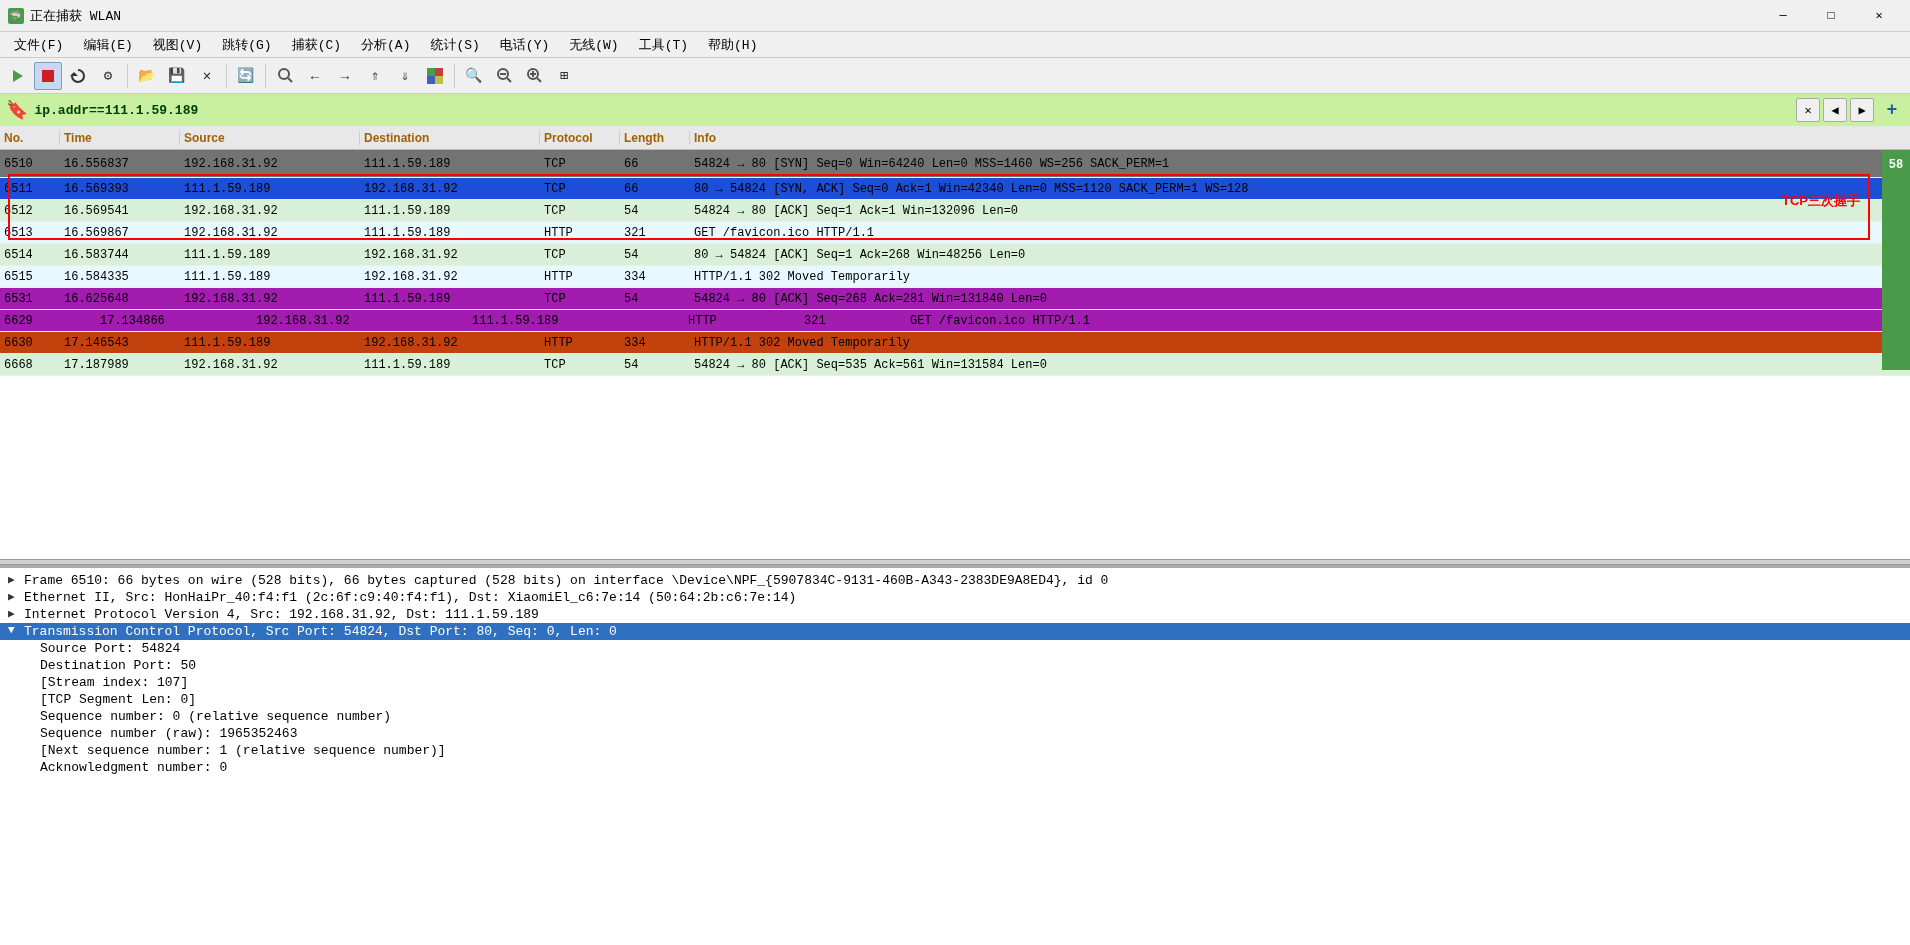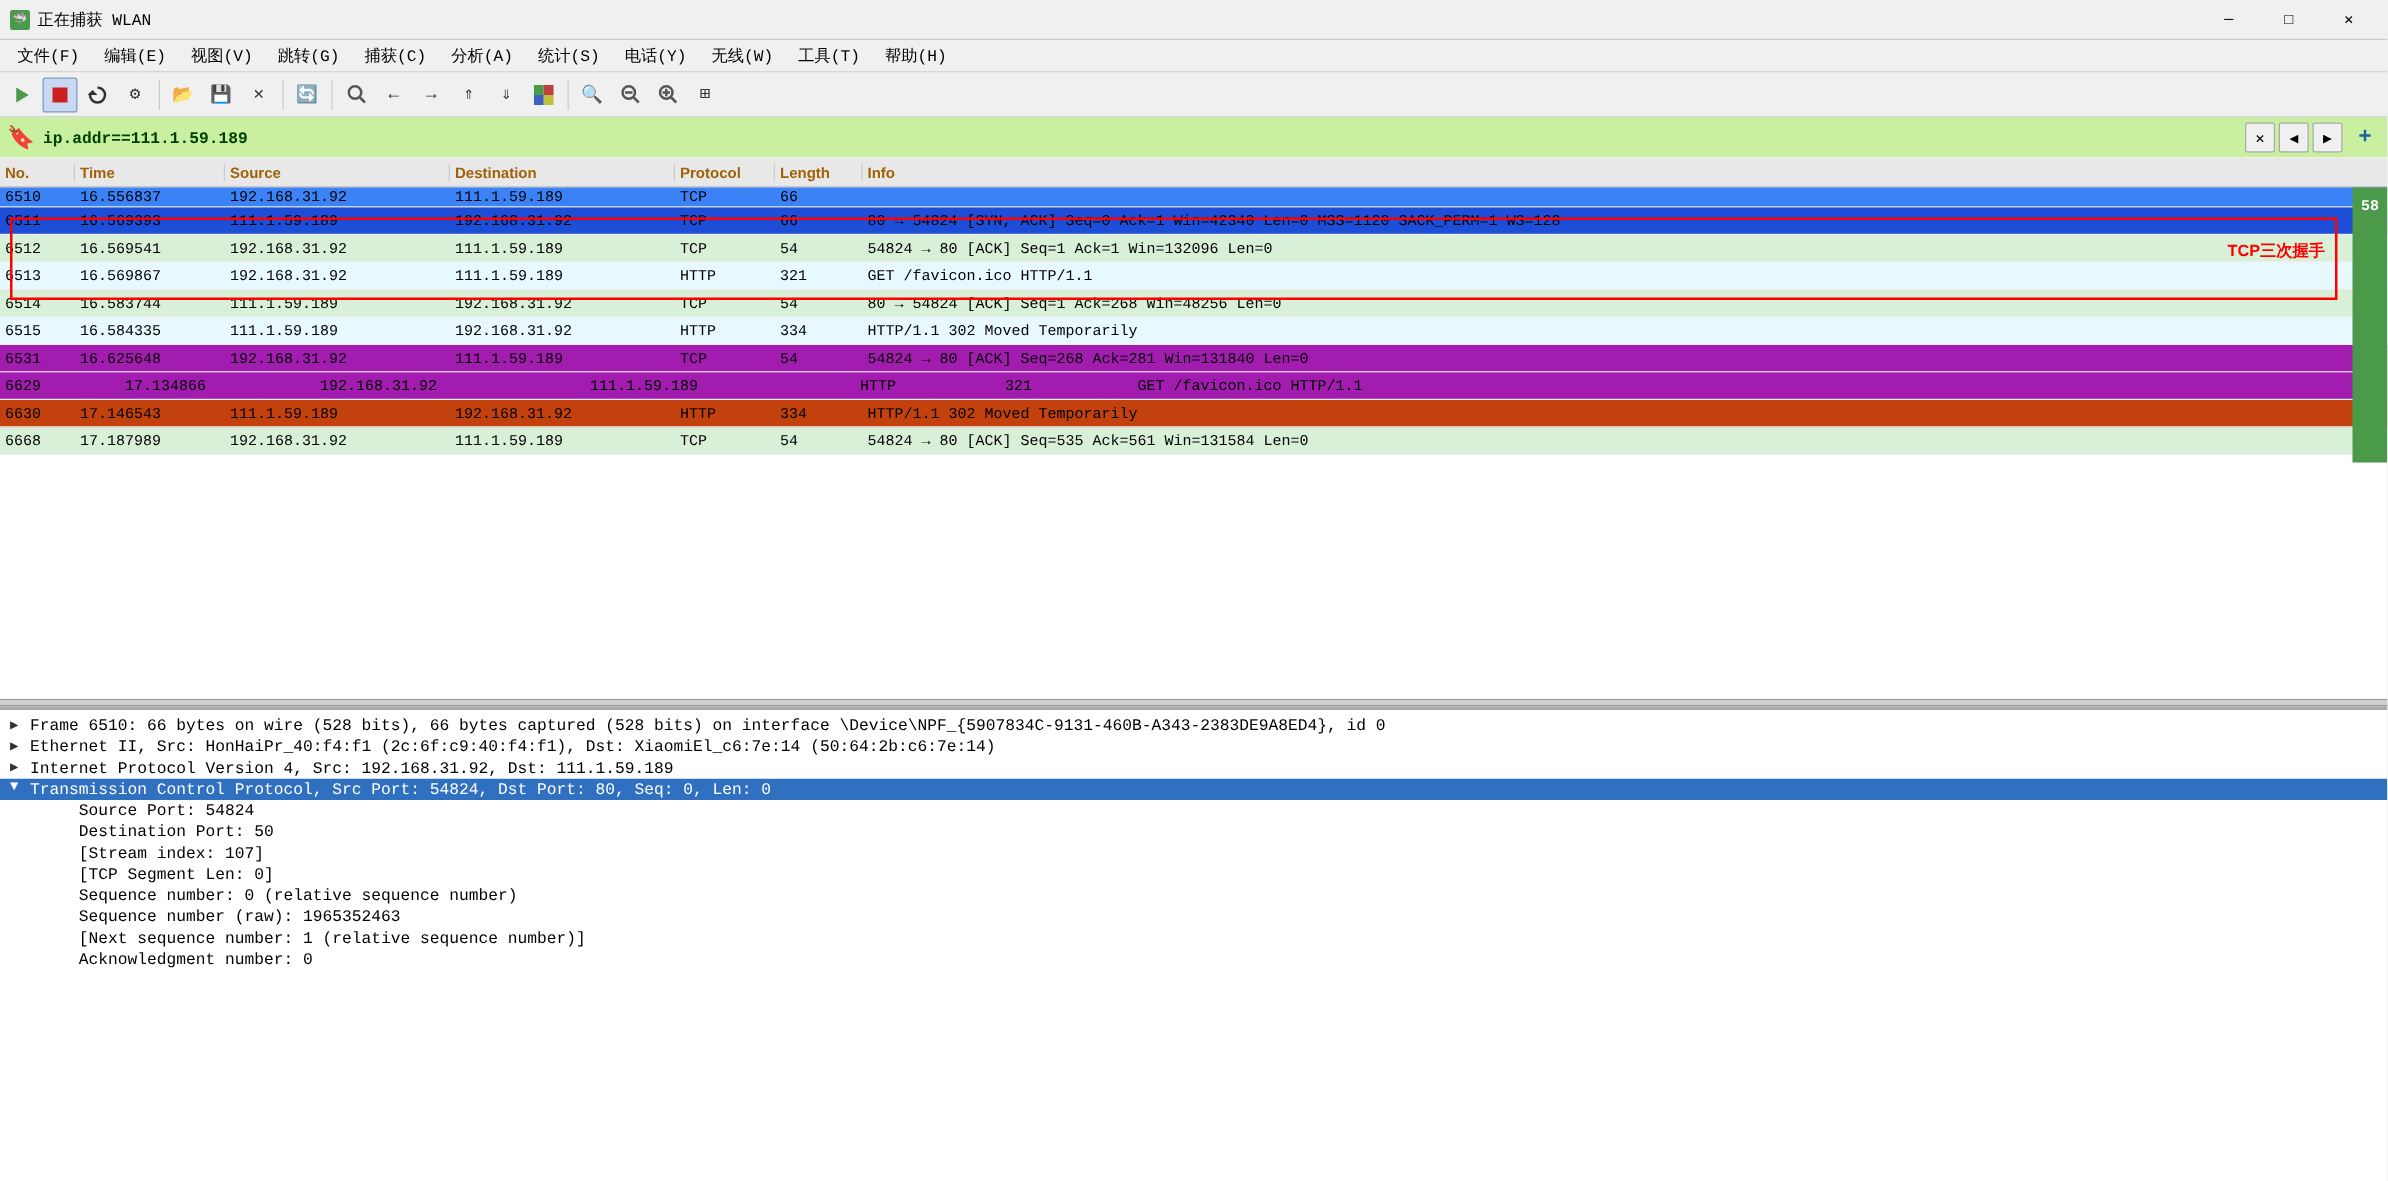--- a/index.html
+++ b/index.html
@@ -180,21 +180,21 @@
     }
     .detail-expand {
       width: 16px;
       display: inline-block;
       color: #333;
       font-size: 11px;
     }
     .detail-text {
       flex: 1;
     }
-    .detail-indent { padding-left: 24px; gap: 23px; }
+    .detail-indent { padding-left: 24px; }
 
     
     .divider {
       height: 6px;
       background: #d0d0d0;
       cursor: row-resize;
       border-top: 1px solid #999;
       border-bottom: 1px solid #999;
     }
 
@@ -325,27 +325,28 @@
       <div class="ph-time">Time</div>
       <div class="ph-src">Source</div>
       <div class="ph-dst">Destination</div>
       <div class="ph-proto">Protocol</div>
       <div class="ph-len">Length</div>
       <div class="ph-info">Info</div>
     </div>
 
     <div id="packet-list-wrapper">
 
-      <div class="packet-row" style="background:#3b82f6; height:16px;">
+      <div class="packet-row" style="background:#737373; height:28px;">
         <div class="pr-no">6510</div>
         <div class="pr-time">16.556837</div>
         <div class="pr-src">192.168.31.92</div>
         <div class="pr-dst">111.1.59.189</div>
         <div class="pr-proto">TCP</div>
         <div class="pr-len">66</div>
+        <div class="pr-info">54824 → 80  [SYN] Seq=0 Win=64240 Len=0 MSS=1460 WS=256 SACK_PERM=1</div>
       </div>
 
       <div class="packet-row" style="background:#1d4ed8; height:22px;">
         <div class="pr-no">6511</div>
         <div class="pr-time">16.569393</div>
         <div class="pr-src">111.1.59.189</div>
         <div class="pr-dst">192.168.31.92</div>
         <div class="pr-proto">TCP</div>
         <div class="pr-len">66</div>
         <div class="pr-info">80 → 54824 [SYN, ACK] Seq=0 Ack=1 Win=42340 Len=0 MSS=1120 SACK_PERM=1 WS=128</div>

